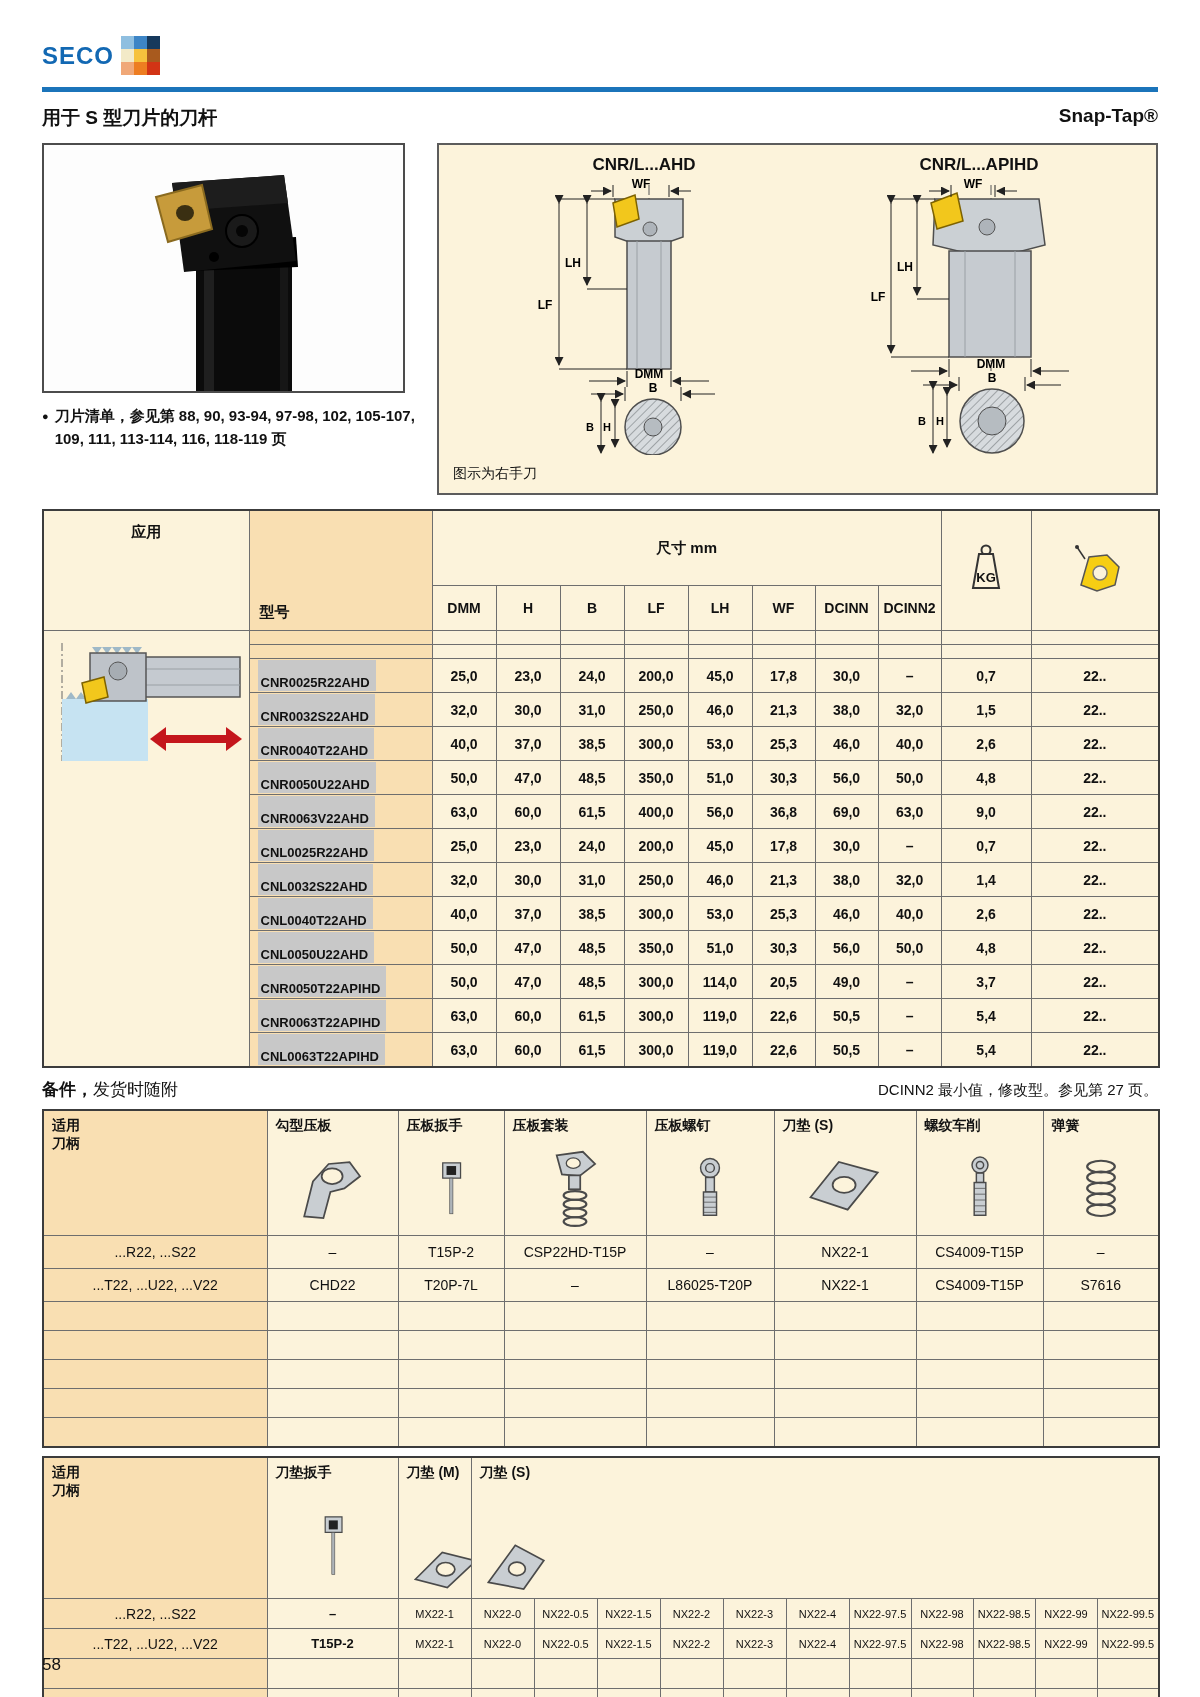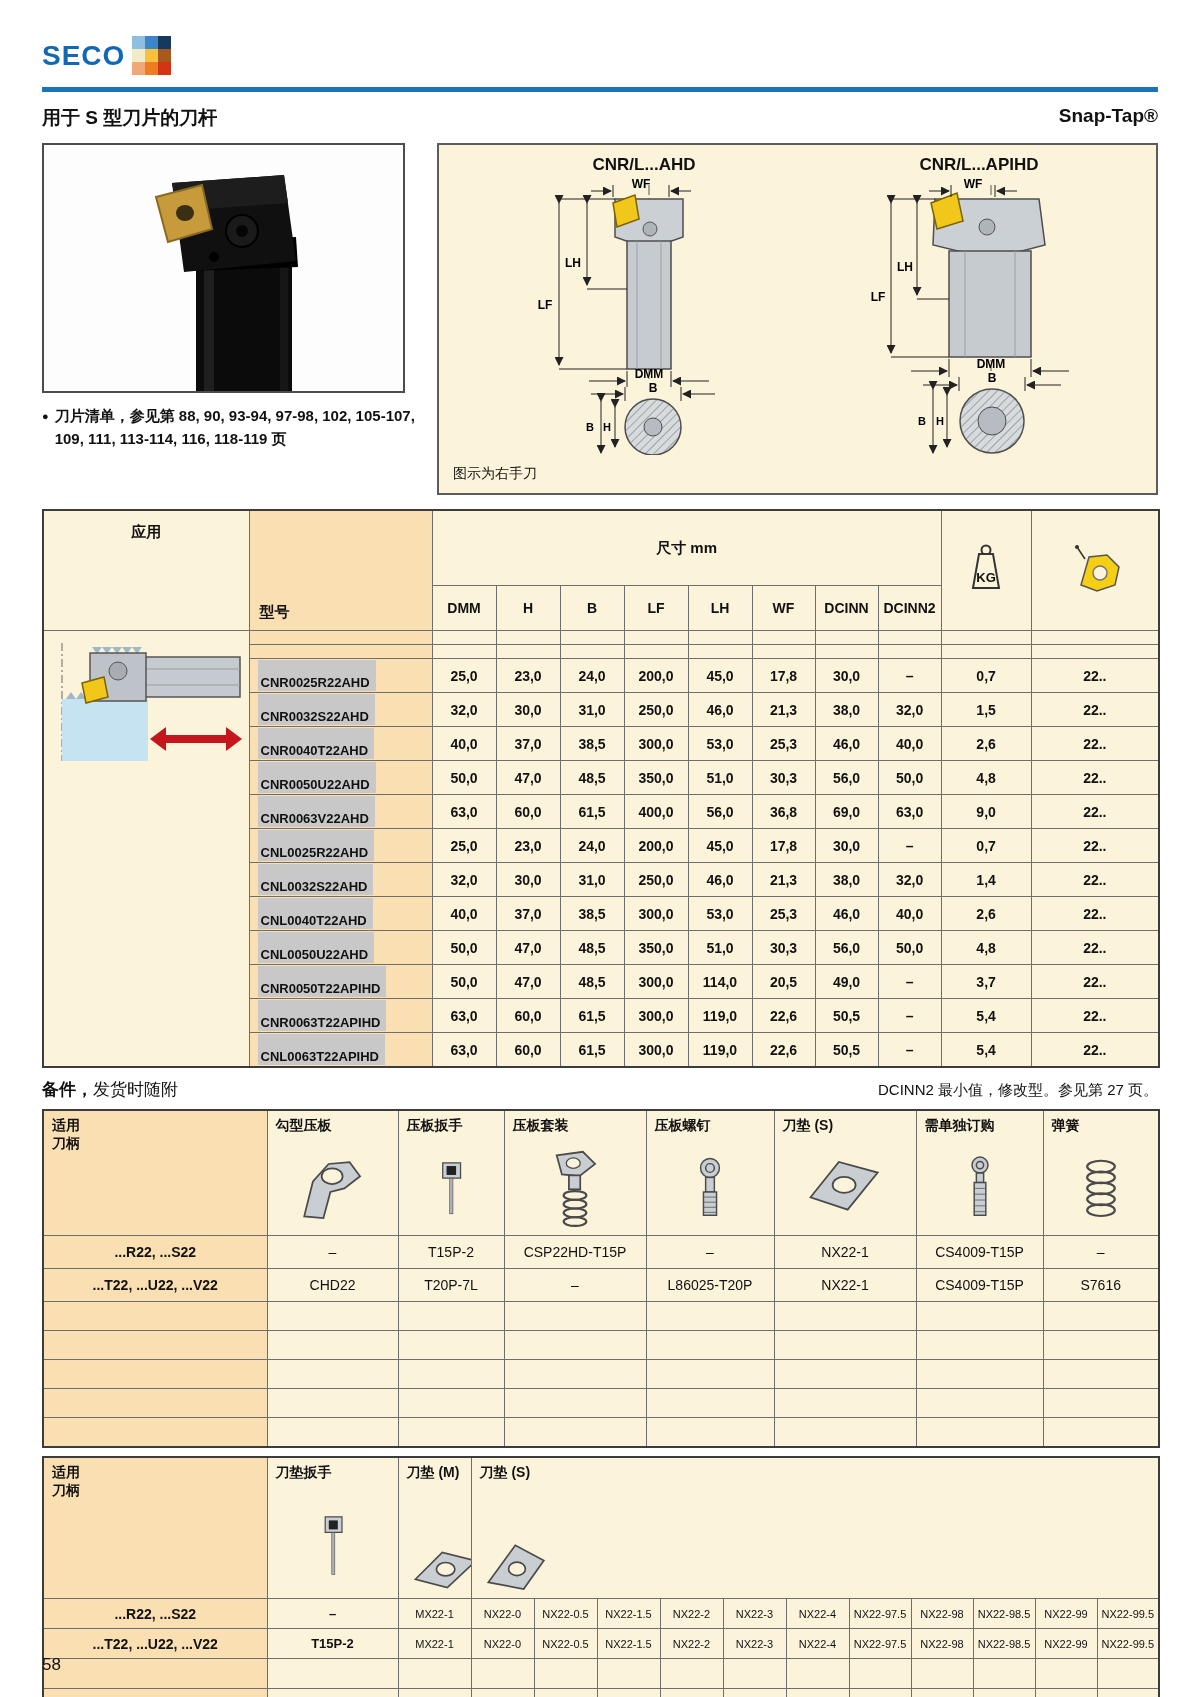--- a/index.html
+++ b/index.html
@@ -7,21 +7,21 @@
     width:1200px;height:1697px;background:#ffffff;position:relative;
     font-family:"Liberation Sans","DejaVu Sans",sans-serif;color:#111;
     -webkit-font-smoothing:antialiased;
   }
   .page{padding:0 42px;}
 
   
   .header{display:flex;justify-content:space-between;align-items:flex-end;padding-top:36px;}
   .title{font-size:30px;font-weight:800;letter-spacing:2px;margin:0;}
   .logo{display:flex;align-items:center;gap:7px;}
-  .logo-text{color:#1268B3;font-size:28px;font-weight:800;letter-spacing:1px;line-height:0.9;}
+  .logo-text{color:#1268B3;font-size:24px;font-weight:800;letter-spacing:1px;line-height:0.9;}
   .logo-mark{display:grid;grid-template-columns:repeat(3,13px);grid-auto-rows:13px;}
   .rule{height:5px;background:#1B74BA;margin-top:12px;}
   .subrow{display:flex;justify-content:space-between;margin-top:13px;font-size:19px;font-weight:bold;}
 
   
   .content-row{display:flex;gap:32px;margin-top:12px;align-items:flex-start;}
   .photo-col{width:363px;flex:none;}
   .photo-box{width:359px;height:246px;border:2px solid #4c4c4c;background:#fff;overflow:hidden;}
   .note{font-size:15px;font-weight:600;margin-top:12px;width:395px;line-height:1.5;display:flex;gap:6px;}
   .note .b{flex:none;font-size:11px;padding-top:3px;}
@@ -57,21 +57,21 @@
   .spare-title .strong{font-weight:bold;text-align:right;}
   .footnote{font-size:15px;}
 
   
   .spare{margin-top:8px;}
   .spare th{height:112px;vertical-align:top;text-align:left;padding:6px 8px;font-size:14px;font-weight:bold;position:relative;}
   .spare th .pic{position:absolute;left:50%;bottom:2px;transform:translateX(-50%);}
   .spare td{font-size:14px;text-align:center;}
   .spare .dr td{height:30px;}
   .spare .er td{height:26px;}
-  .lbl{text-align:center;font-weight:bold;}
+  .lbl{text-align:center;font-weight:normal;}
 
   
   .sec-title{margin-top:18px;font-size:16px;font-weight:600;}
   .acc{margin-top:8px;}
   .acc th{height:128px;vertical-align:top;text-align:left;padding:6px 8px;font-size:14px;font-weight:bold;position:relative;}
   .acc th .pic{position:absolute;left:8px;bottom:2px;}
   .acc th .pic.c{left:50%;transform:translateX(-50%);}
   .acc td{font-size:11px;text-align:center;}
   .acc .dr td{height:27px;}
   .acc .dr .lbl{font-size:14px;}
@@ -564,21 +564,21 @@
           </svg></span>
         </th>
         <th>
           <div>刀垫 (S)</div>
           <span class="pic"><svg width="110" height="84" viewBox="0 0 110 95">
             <polygon points="16,58 48,18 92,30 58,72" fill="#C9CED2" stroke="#4a4a4a" stroke-width="2"></polygon>
             <ellipse cx="54" cy="44" rx="13" ry="9" fill="#FCF3DB" stroke="#4a4a4a" stroke-width="2"></ellipse>
           </svg></span>
         </th>
         <th>
-          <div>需单独订购</div>
+          <div>螺纹车削</div>
           <span class="pic"><svg width="80" height="84" viewBox="0 0 110 95">
             <circle cx="55" cy="16" r="11" fill="#C9CED2" stroke="#4a4a4a" stroke-width="2"></circle>
             <circle cx="55" cy="16" r="5" fill="none" stroke="#4a4a4a" stroke-width="2"></circle>
             <rect x="50" y="27" width="10" height="13" fill="#C9CED2" stroke="#4a4a4a" stroke-width="2"></rect>
             <rect x="47" y="40" width="16" height="45" fill="#C9CED2" stroke="#4a4a4a" stroke-width="2"></rect>
             <line x1="47" y1="48" x2="63" y2="48" stroke="#4a4a4a"></line>
                 <line x1="47" y1="56" x2="63" y2="56" stroke="#4a4a4a"></line>
             <line x1="47" y1="64" x2="63" y2="64" stroke="#4a4a4a"></line>
                 <line x1="47" y1="72" x2="63" y2="72" stroke="#4a4a4a"></line>
             <line x1="47" y1="80" x2="63" y2="80" stroke="#4a4a4a"></line>

